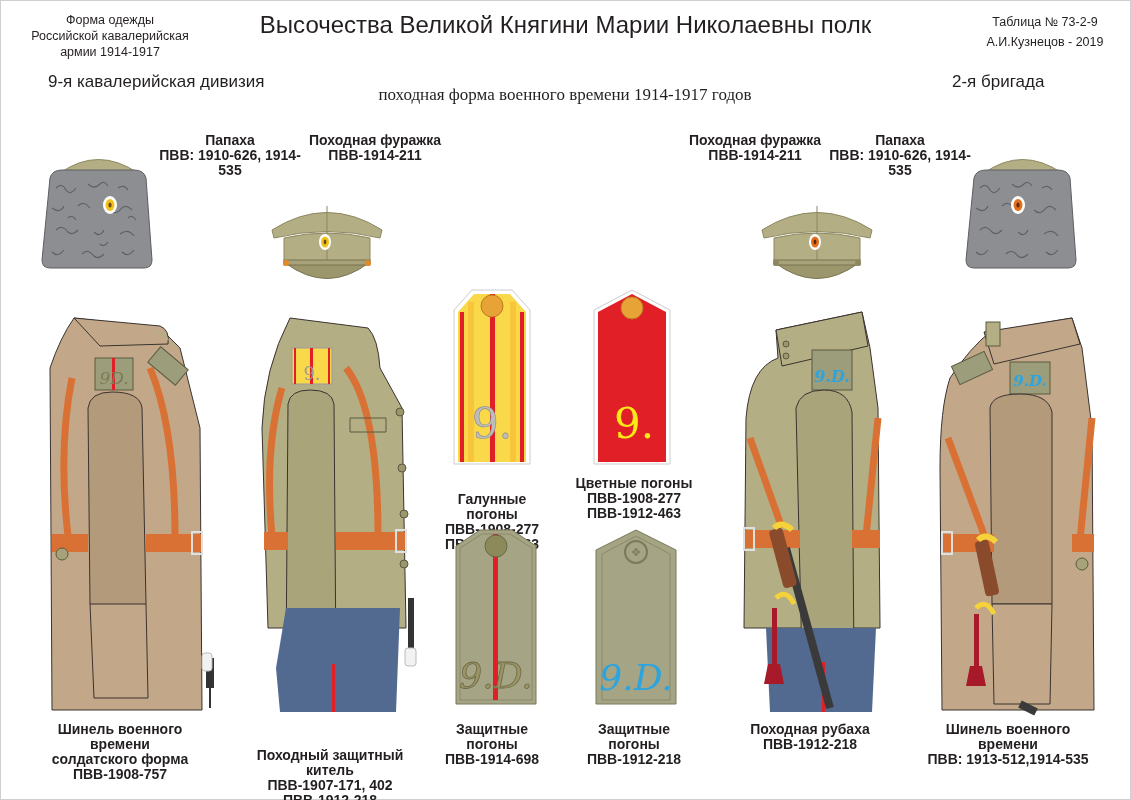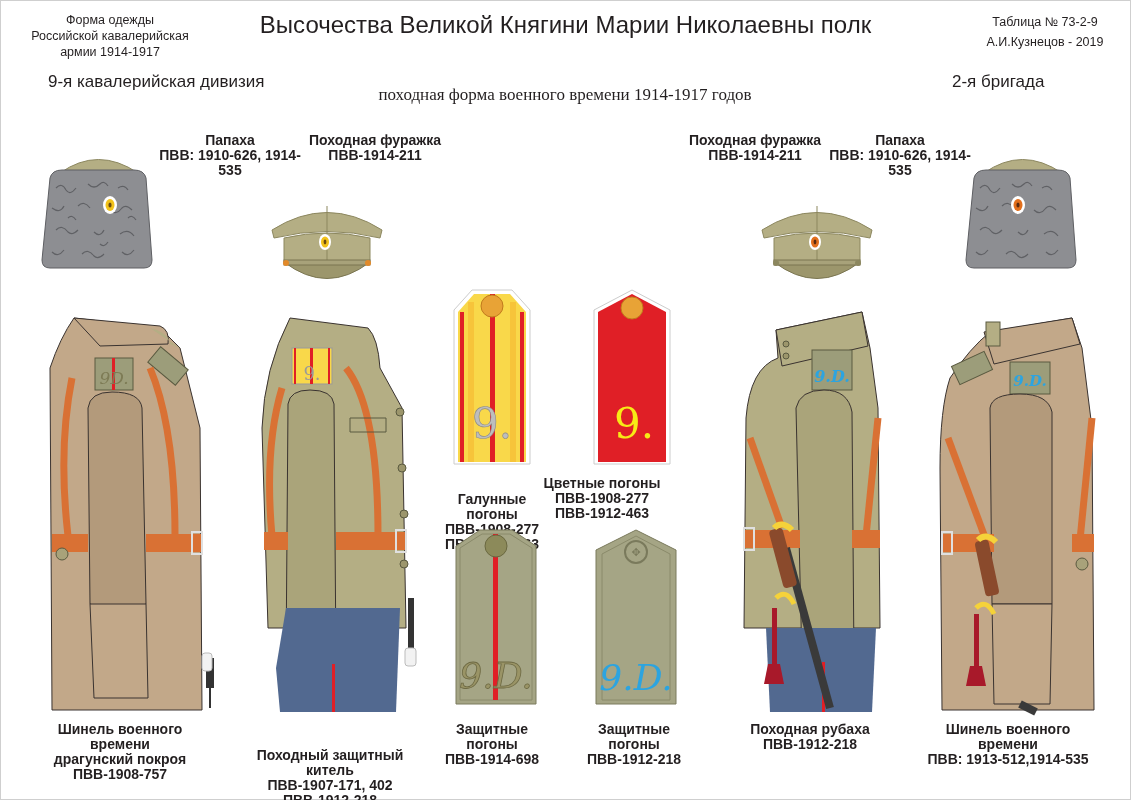--- a/index.html
+++ b/index.html
@@ -185,21 +185,21 @@
   <path d="M6 24 L40 6 L74 24 L74 174 L6 174 Z" fill="#e01f26"></path>
   <circle cx="40" cy="20" r="11" fill="#e8a336" stroke="#c07a1c"></circle>
   <text x="42" y="150" font-size="42" text-anchor="middle" fill="#f7ea16" font-family="DejaVu Serif, serif">9.</text>
 </svg>
 
 <div class="abs center small" style="left:430px;top:492px;width:124px;">
   <div>Галунные погоны</div>
   <div>ПВВ-1908-277</div>
   <div>ПВВ-1912-463</div>
 </div>
-<div class="abs center small" style="left:540px;top:476px;width:124px;">
+<div class="abs center small" style="left:572px;top:476px;width:124px;">
   <div>Цветные погоны</div>
   <div>ПВВ-1908-277</div>
   <div>ПВВ-1912-463</div>
 </div>
 
 <svg style="left:454px;top:528px;" width="84" height="178">
   <path d="M2 18 L26 2 L58 2 L82 18 L82 176 L2 176 Z" fill="#a5a585" stroke="#7a7a5c"></path>
   <path d="M6 20 L28 6 L56 6 L78 20 L78 172 L6 172 Z" fill="none" stroke="#8a8a6a"></path>
   <rect x="39" y="6" width="5" height="166" fill="#e01f26"></rect>
   <circle cx="42" cy="18" r="11" fill="#8c8a5a" stroke="#6a6840"></circle>
@@ -265,21 +265,21 @@
   <path d="M100 396 L116 404" stroke="#3a3a3a" stroke-width="8"></path>
   <rect x="60" y="232" width="14" height="56" rx="4" fill="#8a4a2c" transform="rotate(-12 67 260)"></rect>
   <path d="M58 232 Q66 224 76 234" stroke="#f5d23a" stroke-width="6" fill="none"></path>
   <path d="M56 300 Q66 290 74 306" stroke="#f5d23a" stroke-width="5" fill="none"></path>
   <rect x="54" y="306" width="5" height="56" fill="#a8192a"></rect>
   <path d="M50 358 L62 358 L66 378 L46 378 Z" fill="#a8192a"></path>
 </svg>
 
 <div class="abs center small" style="left:30px;top:722px;width:180px;">
   <div>Шинель военного времени</div>
-  <div>драгунский покроя</div>
+  <div>солдатского форма</div>
   <div>ПВВ-1908-757</div>
 </div>
 <div class="abs center small" style="left:240px;top:748px;width:180px;">
   <div>Походный защитный китель</div>
   <div>ПВВ-1907-171, 402</div>
   <div>ПВВ-1912-218</div>
 </div>
 <div class="abs center small" style="left:735px;top:722px;width:150px;">
   <div>Походная рубаха</div>
   <div>ПВВ-1912-218</div>

